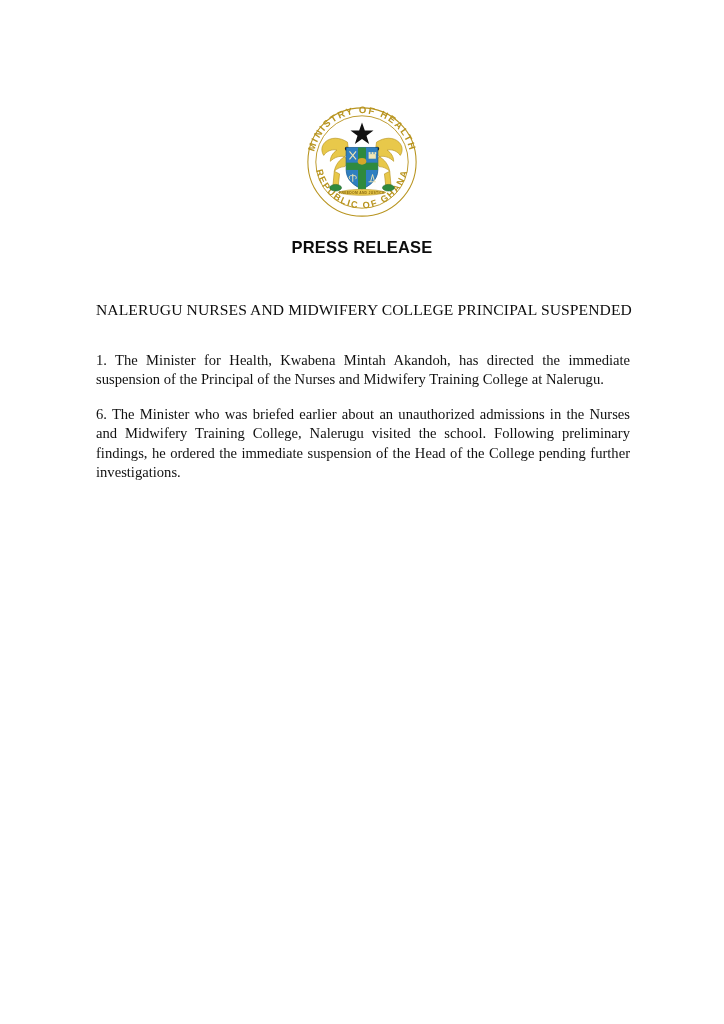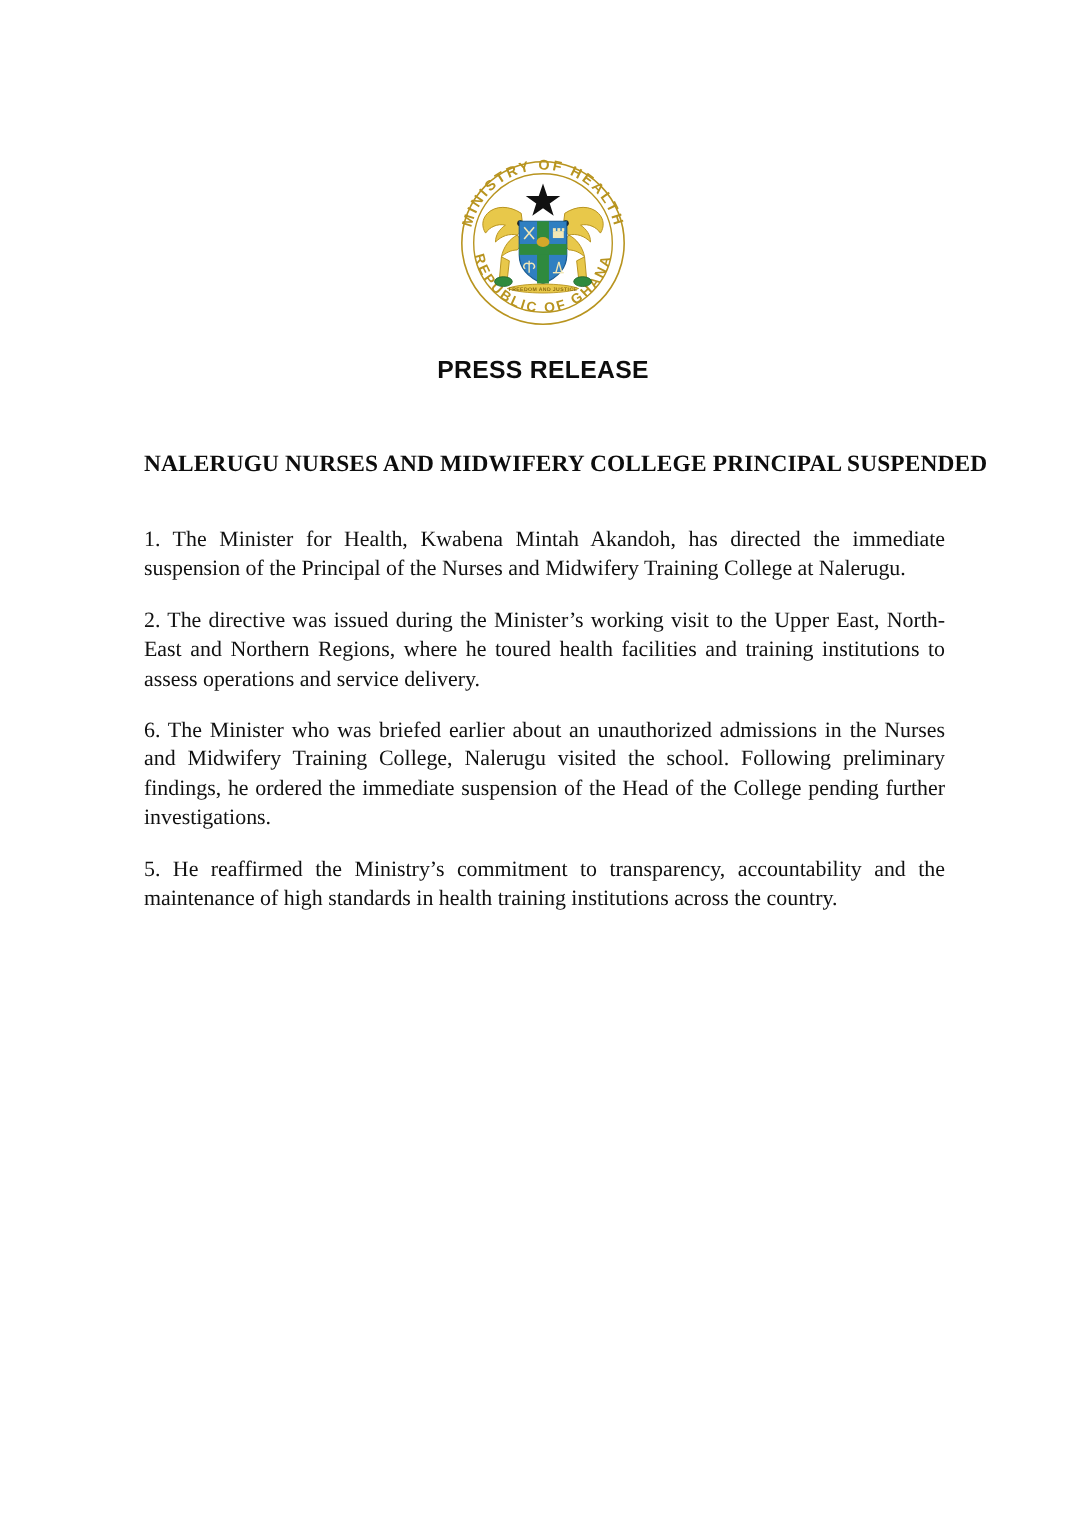--- a/index.html
+++ b/index.html
@@ -41,21 +41,21 @@
     text-align: center;
     font-family: "Liberation Sans", sans-serif;
     font-weight: bold;
     font-size: 16.5px;
     letter-spacing: 0.2px;
     color: #0d0d0d;
     margin-top: 10px;
   }
   .headline {
     font-family: "Liberation Serif", serif;
-    font-weight: bold;
+    font-weight: normal;
     font-size: 15.6px;
     color: #0d0d0d;
     text-align: left;
     margin: 44px 0 0 0;
     padding: 0 94px 0 96px;
     letter-spacing: 0.1px;
     white-space: nowrap;
   }
 
   
@@ -165,19 +165,17 @@
       </g>
     </svg>
   </div>
 
   <div class="press-release">PRESS RELEASE</div>
 
   <div class="headline">NALERUGU NURSES AND MIDWIFERY COLLEGE PRINCIPAL SUSPENDED</div>
 
   <div class="body-block">
     <p class="para">1. The Minister for Health, Kwabena Mintah Akandoh, has directed the immediate suspension of the Principal of the Nurses and Midwifery Training College at Nalerugu.</p>
-    <p class="para">2. The directive was issued during the Minister’s working visit to the Upper East, North-East and Northern Regions, where he toured health facilities and training institutions to assess operations and service delivery.</p>
     <p class="para">6. The Minister who was briefed earlier about an unauthorized admissions in the Nurses and Midwifery Training College, Nalerugu visited the school. Following preliminary findings, he ordered the immediate suspension of the Head of the College pending further investigations.</p>
-    <p class="para">5. He reaffirmed the Ministry’s commitment to transparency, accountability and the maintenance of high standards in health training institutions across the country.</p>
   </div>
 
 
 </div>
 
 </body></html>

